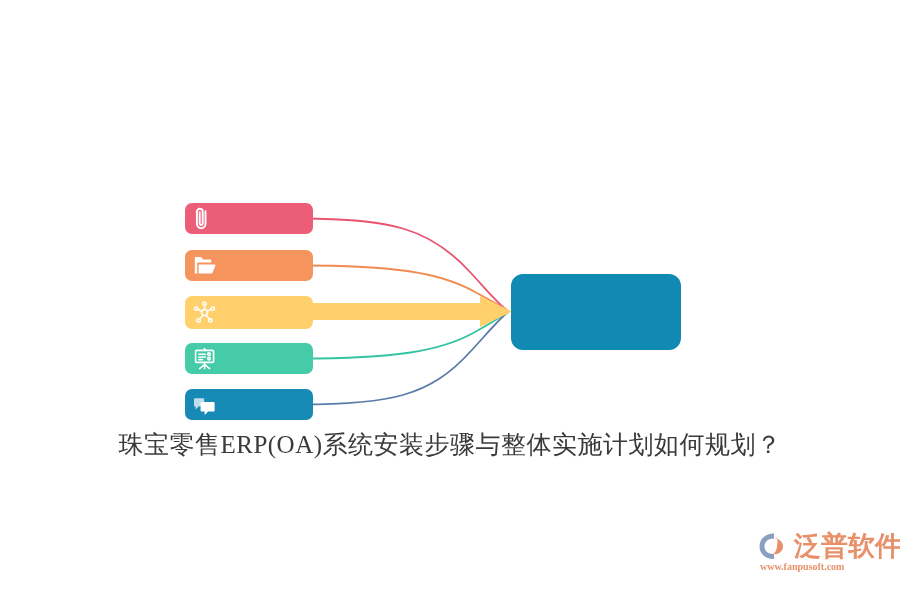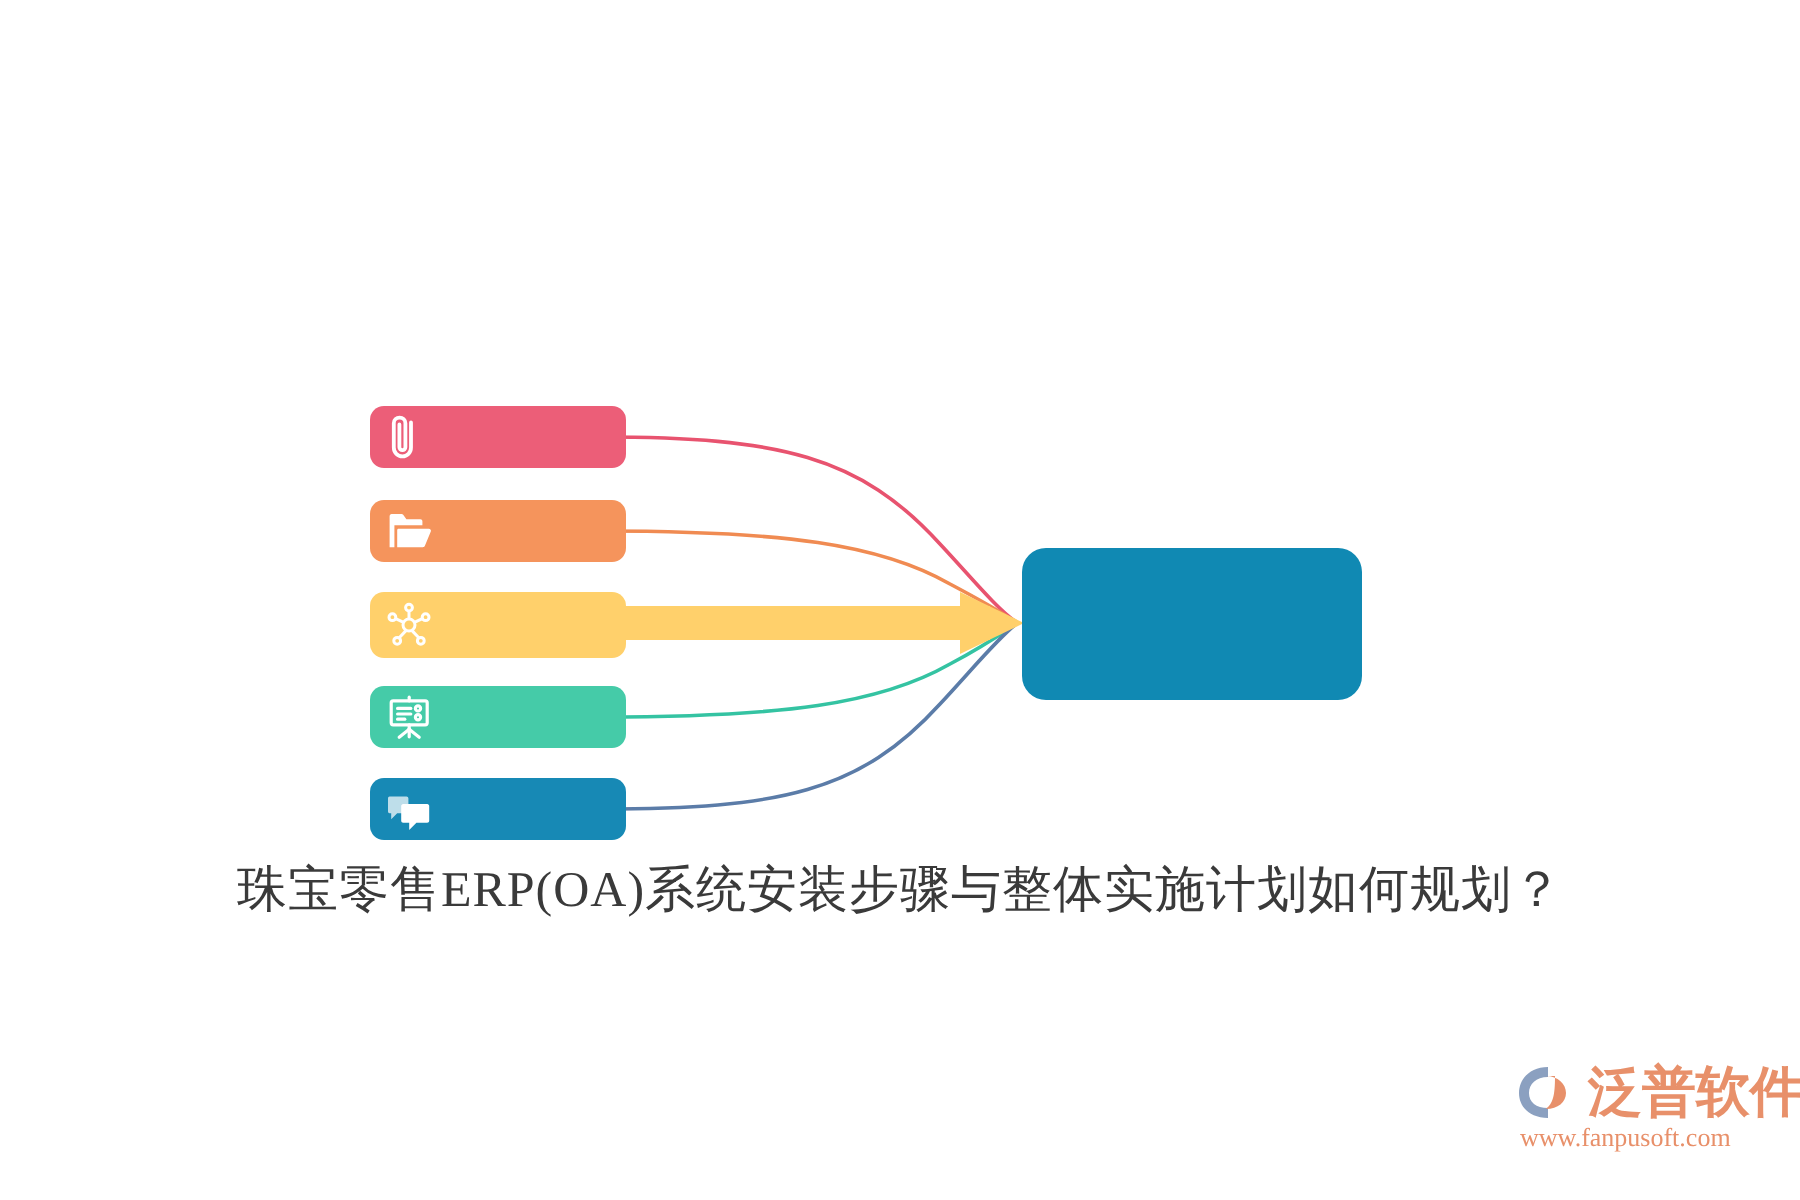--- a/index.html
+++ b/index.html
@@ -55,22 +55,22 @@
     font-weight: bold;
     color: #e8906a;
     letter-spacing: 0px;
     white-space: nowrap;
   }
   #wm-url {
     position: absolute;
     left: 2px;
     top: 33px;
     font-family: "Liberation Serif", "DejaVu Serif", serif;
-    font-size: 13px;
-    font-weight: normal;
+    font-size: 10px;
+    font-weight: bold;
     color: #e8906a;
     white-space: nowrap;
   }
   #wm-mark {
     position: absolute;
     left: 0px;
     top: 4px;
     width: 34px;
     height: 28px;
   }

